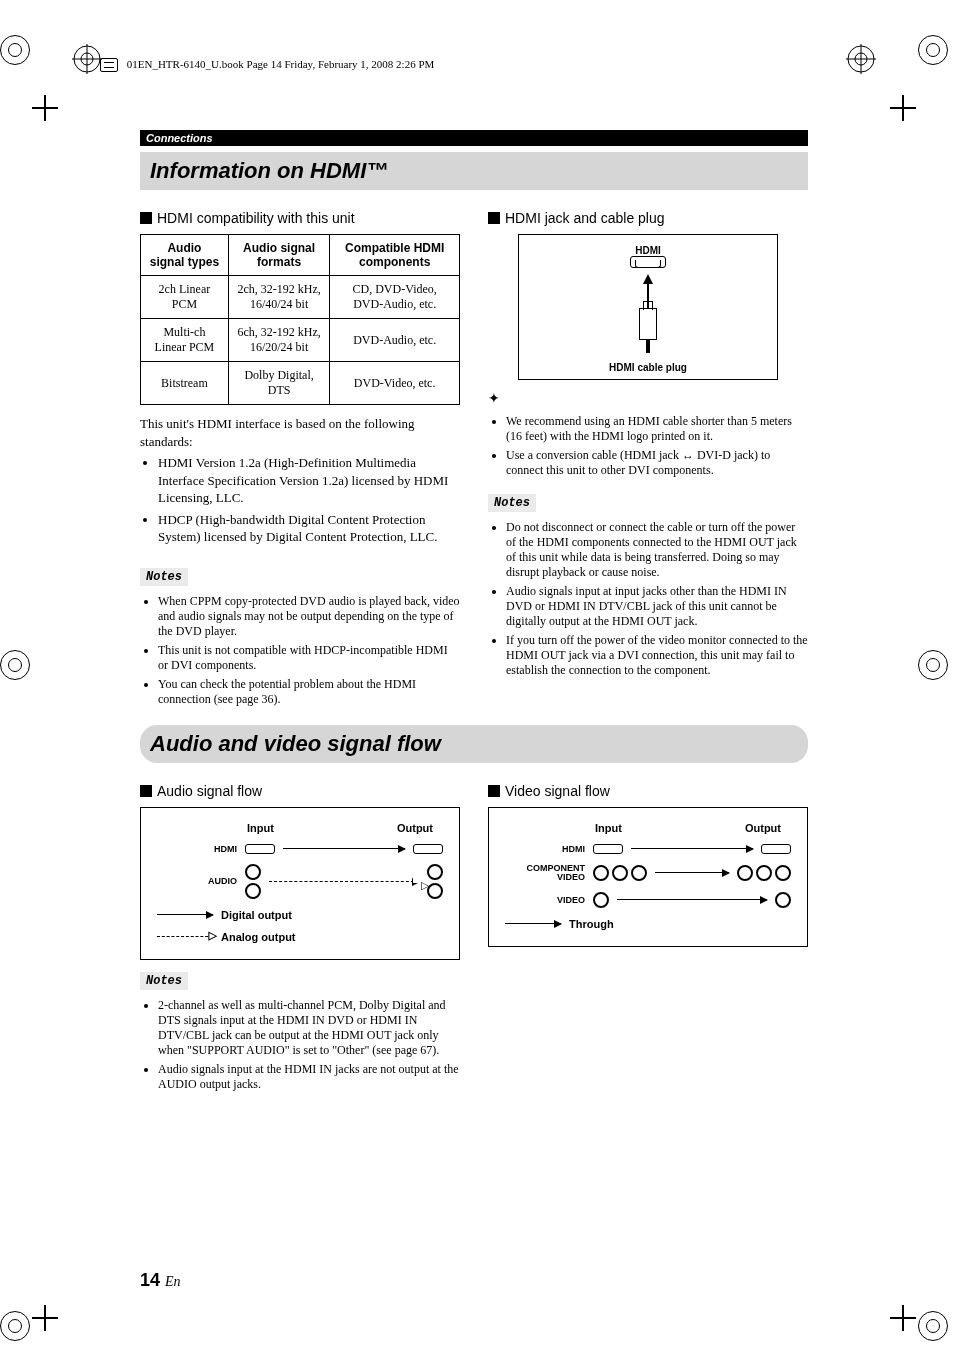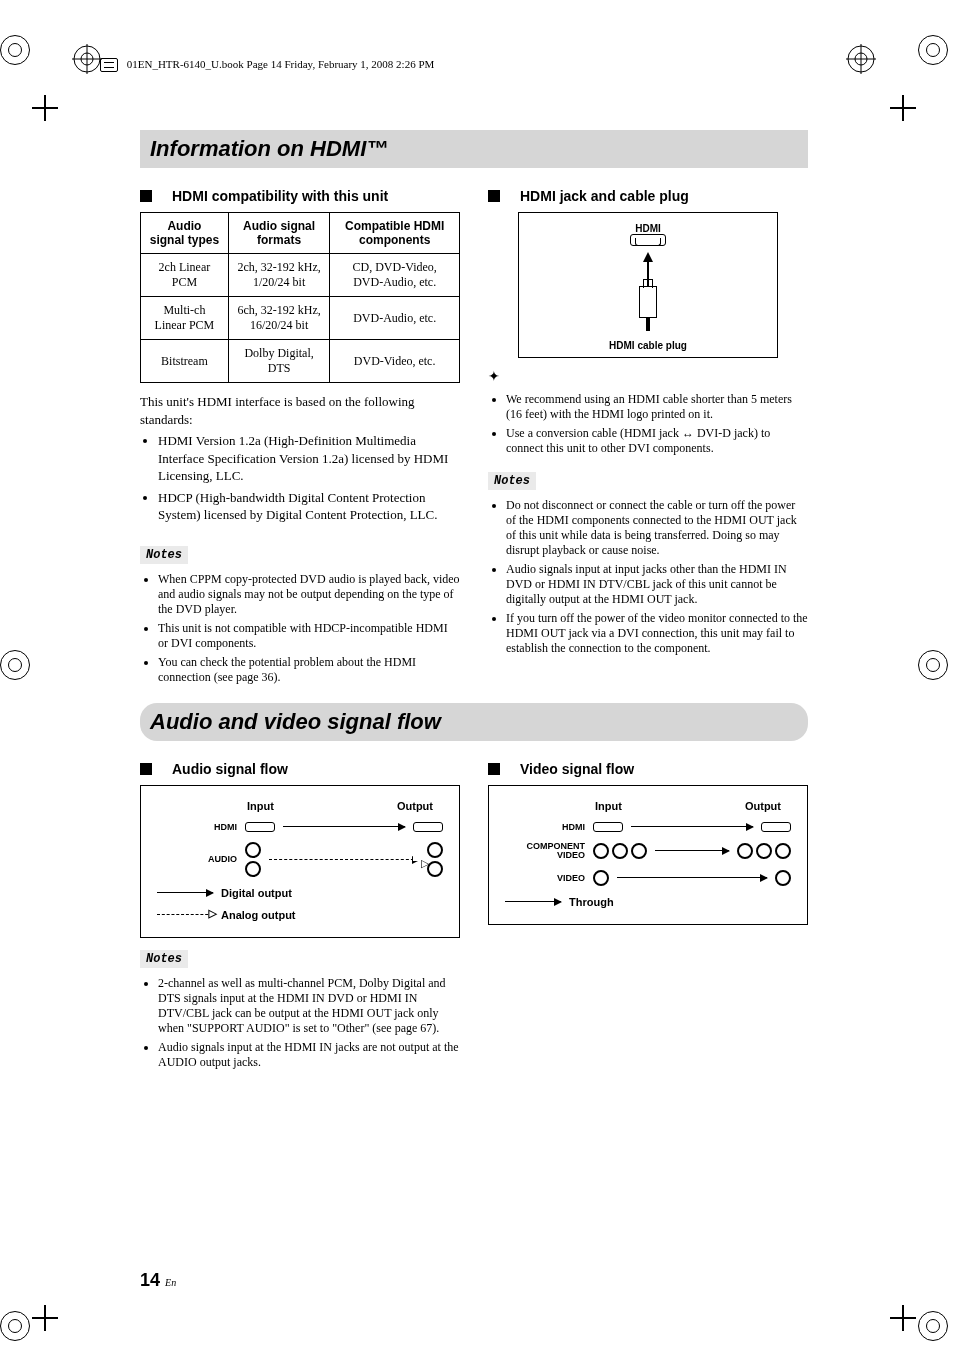--- a/index.html
+++ b/index.html
@@ -77,22 +77,22 @@
     font-weight: bold;
     font-size: 22px;
     padding: 6px 10px;
     margin-top: 6px;
   }
   .columns {
     display:flex; gap:28px; margin-top:10px;
   }
   .col { flex:1 1 50%; }
   .subhead {
-    font-family: Arial, sans-serif; font-weight:bold; font-size:14px;
-    display:flex; align-items:center; gap:20px; margin:10px 0 8px 0;
+    font-family: Arial, sans-serif; font-weight:normal; font-size:14px;
+    display:flex; align-items:center; gap:5px; margin:10px 0 8px 0;
   }
   .blackbox { width:12px; height:12px; background:#000; display:inline-block; }
 
   table.hdmi {
     border-collapse: collapse; width:100%; font-size:12px;
   }
   table.hdmi th, table.hdmi td {
     border:1px solid #000; padding:6px 8px; text-align:center; vertical-align:middle;
   }
   table.hdmi th { font-family: Arial, sans-serif; font-weight:bold; }
@@ -182,21 +182,21 @@
   .io-headers { display:flex; justify-content:space-between; padding:0 10px 0 90px; font-size:11px;}
   .legend-row { display:flex; align-items:center; gap:8px; margin-top:10px; font-size:11px;}
   .legend-line-solid { width:56px; border-top:1.5px solid #000; position:relative;}
   .legend-line-solid::after{content:"";position:absolute;right:-1px;top:-4px;border-top:4px solid transparent;border-bottom:4px solid transparent;border-left:8px solid #000;}
   .legend-line-dashed { width:56px; border-top:1.5px dashed #000; position:relative;}
   .legend-line-dashed::after{content:"▷";position:absolute;right:-4px;top:-8px;font-size:11px;background:#fff;}
 
   .page-number {
     position:absolute; bottom:60px; left:140px; font-family:Arial,sans-serif; font-weight:bold; font-size:18px;
   }
-  .page-number .suffix { font-size:10px; font-style:italic; font-family:"Times New Roman",serif; font-weight:normal;}
+  .page-number .suffix { font-size:14px; font-style:italic; font-family:"Times New Roman",serif; font-weight:normal;}
 </style>
 </head>
 <body>
 
 <div class="page">
 
   <div class="halfmark tl">
       <div class="inner"></div>
     </div>
   <div class="halfmark tr">
@@ -234,20 +234,21 @@
         <line x1="15" y1="0" x2="15" y2="30" stroke="#000"></line>
       </svg>
   </div>
 
   <div class="filestamp">
     <span class="filestamp-icon"></span>
     <span>01EN_HTR-6140_U.book  Page 14  Friday, February 1, 2008  2:26 PM</span>
   </div>
 
   <div class="content">
+    <div class="section-bar">Connections</div>
     <div class="section-heading">Information on HDMI™</div>
 
     <div class="columns">
 
       <div class="col">
         <div class="subhead">
           <span class="blackbox"></span>
           <span>HDMI compatibility with this unit</span>
         </div>
 
@@ -255,21 +256,21 @@
           <thead>
             <tr>
               <th>Audio signal types</th>
               <th>Audio signal formats</th>
               <th>Compatible HDMI components</th>
             </tr>
           </thead>
           <tbody>
             <tr>
               <td>2ch Linear PCM</td>
-              <td>2ch, 32-192 kHz, 1/20/24 bit</td>
+              <td>2ch, 32-192 kHz, 16/40/24 bit</td>
               <td>CD, DVD-Video, DVD-Audio, etc.</td>
             </tr>
             <tr>
               <td>Multi-ch Linear PCM</td>
               <td>6ch, 32-192 kHz, 16/20/24 bit</td>
               <td>DVD-Audio, etc.</td>
             </tr>
             <tr>
               <td>Bitstream</td>
               <td>Dolby Digital, DTS</td>

